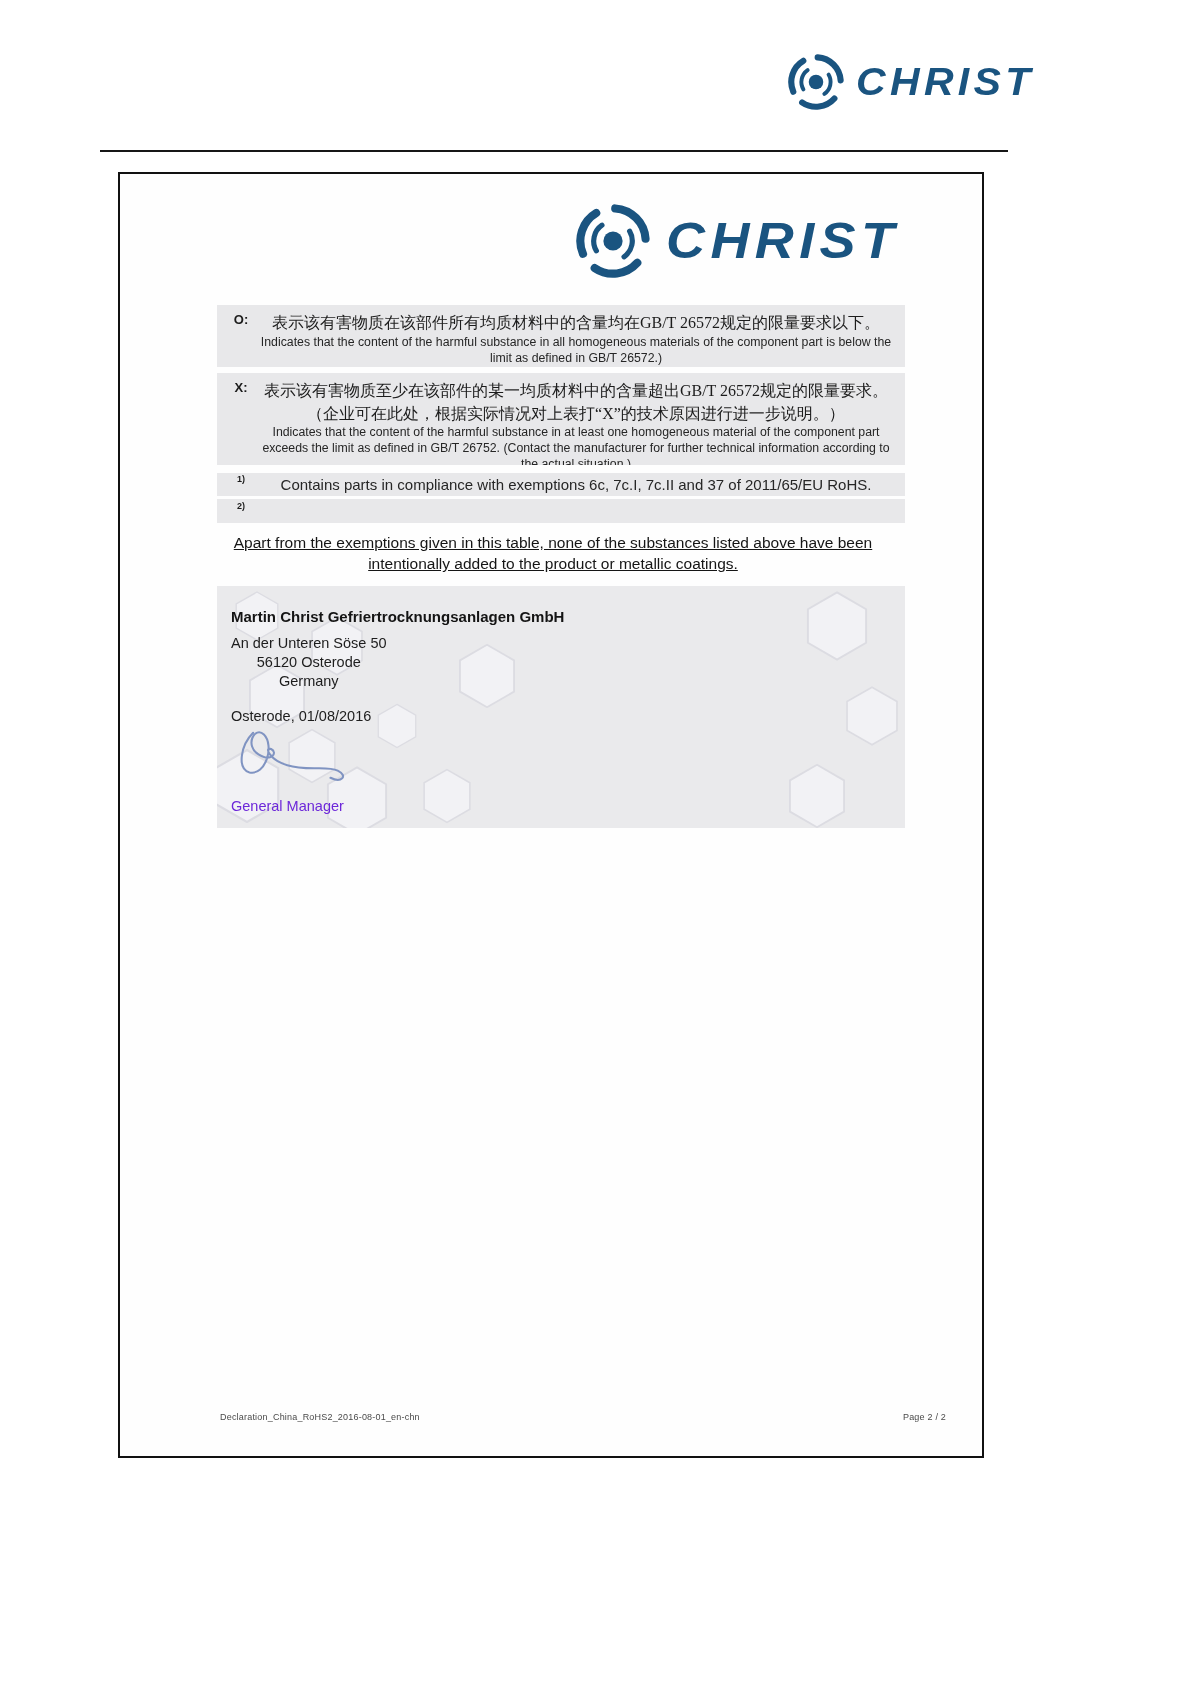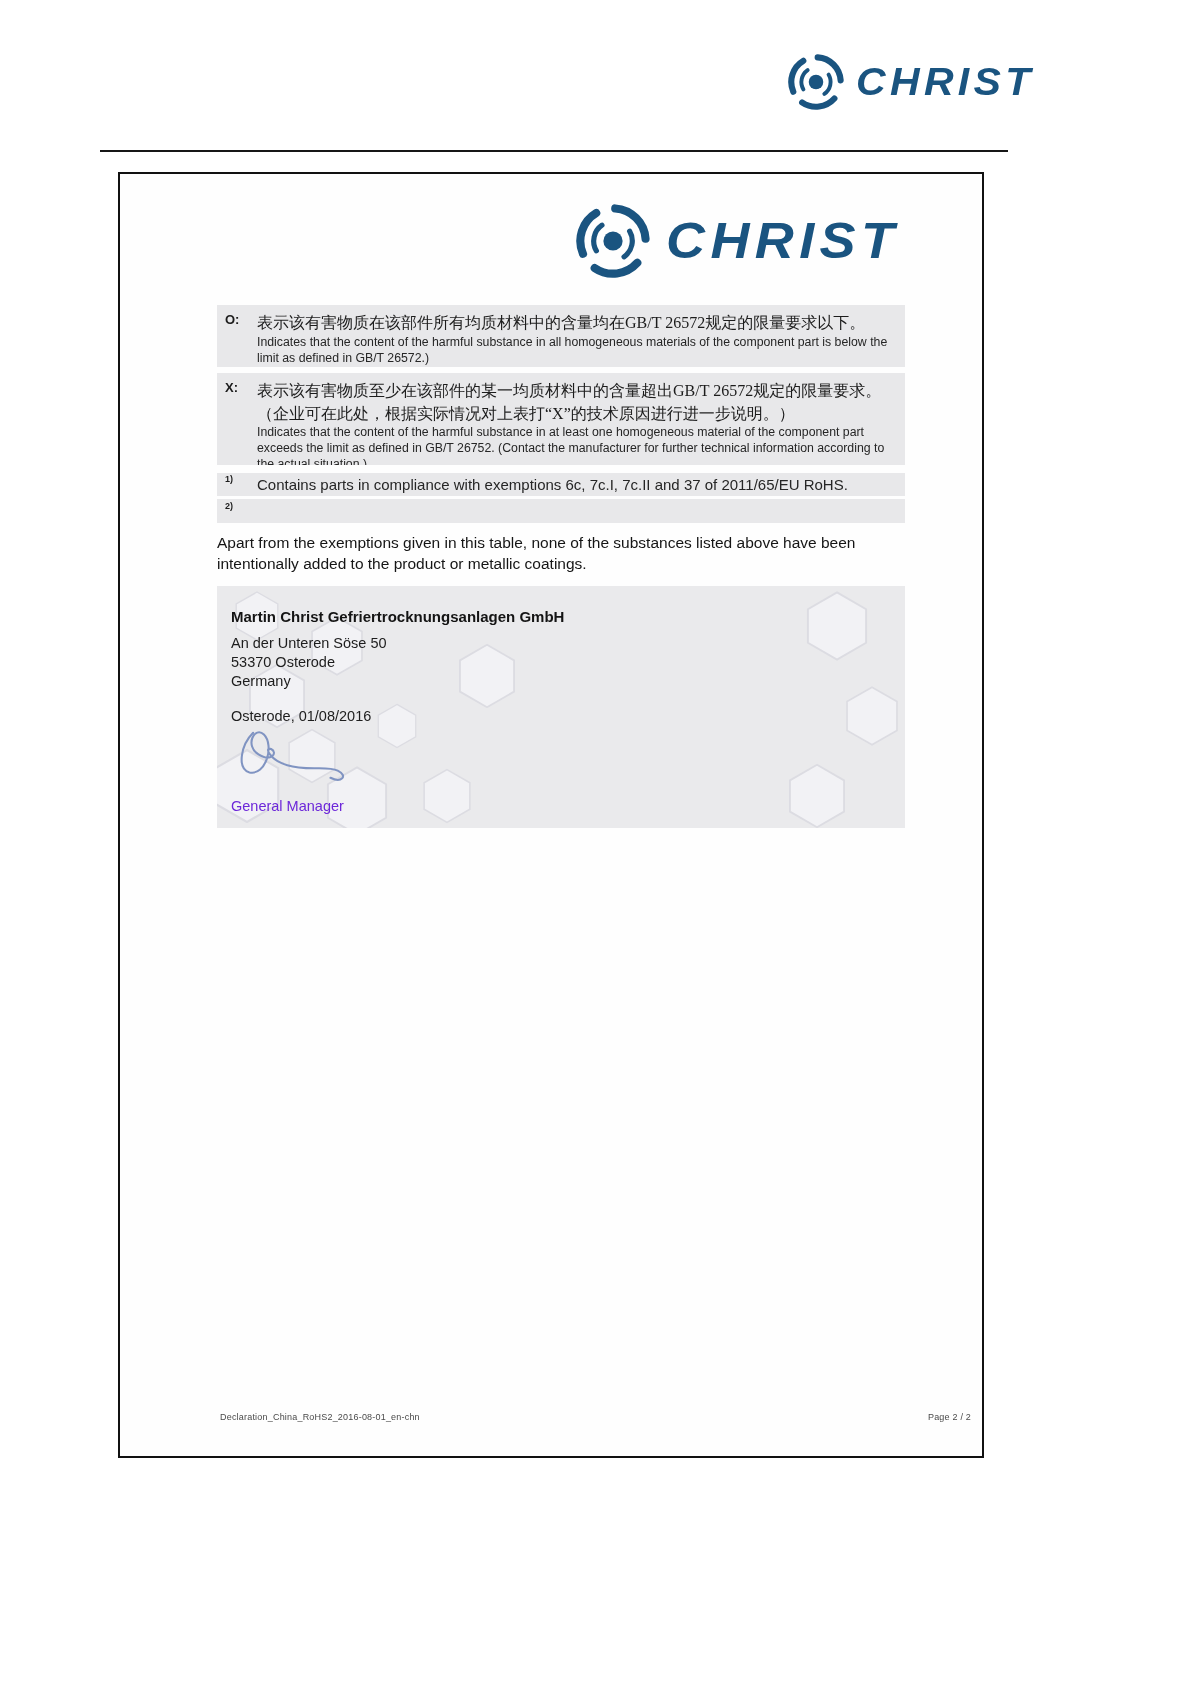--- a/index.html
+++ b/index.html
@@ -4,21 +4,21 @@
 <style>
   :root{
     --brand-blue:#1a5480;
     --row-gray:#e8e8ea;
     --sig-blue:#8094c2;
     --ink:#222;
   }
   *{margin:0;padding:0;box-sizing:border-box;}
   html,body{background:#fff;}
   body{font-family:"Liberation Sans",sans-serif;color:var(--ink);}
-  .page{position:relative;width:1191px;height:1556px;margin:0 auto;background:#ffffff;overflow:hidden;}
+  .page{position:relative;width:1191px;height:1556px;margin:0 auto;background:#ffffff;overflow:hidden;text-align:center;}
 
   
   .brand{position:absolute;display:flex;align-items:center;}
   .brand-header{left:788px;top:54px;gap:12px;}
   .brand-header .swirl{width:56px;height:56px;}
   .brand-header .wordmark{font-size:38px;}
   .wordmark{
     display:inline-block;color:var(--brand-blue);font-weight:700;font-style:italic;
     letter-spacing:4px;transform:scaleX(1.08);transform-origin:left center;white-space:nowrap;
   }
@@ -44,36 +44,36 @@
   .row-fn1{top:299px;height:23px;padding-top:3px;}
   .row-fn2{top:325px;height:24px;padding-top:4px;}
   .legend-sym{width:32px;flex:0 0 32px;font-size:13px;font-weight:700;color:#1c1c1c;}
   .legend-texts{flex:1;}
   .zh-line{font-family:"Liberation Serif",serif;font-size:16px;line-height:1.42;color:#1c1c1c;}
   .en-line{font-size:12.3px;line-height:1.3;color:#262626;}
   .fn-marker{width:32px;flex:0 0 32px;font-size:9px;font-weight:700;vertical-align:super;position:relative;top:-2px;color:#1c1c1c;}
   .fn-text{flex:1;font-size:15px;color:#262626;}
 
   
-  .statement{position:absolute;left:97px;top:358px;width:672px;font-size:15.5px;line-height:1.38;color:#151515;}
+  .statement{position:absolute;left:97px;top:358px;width:672px;font-size:15.5px;line-height:1.38;color:#151515;text-decoration:underline;}
 
   
   .panel{position:absolute;left:97px;top:412px;width:688px;height:242px;background:#eaeaec;overflow:hidden;}
   .hexes{position:absolute;left:0;top:0;width:100%;height:100%;}
   .hex{fill:#f2f2f5;stroke:#dcdce2;stroke-width:1.4;}
   .panel-item{position:absolute;left:14px;}
   .company-name{top:22px;font-size:15px;font-weight:700;color:#141414;}
   .address{top:48px;font-size:14.5px;line-height:19px;color:#1d1d1d;}
   .place-date{top:122px;font-size:14.5px;color:#1d1d1d;}
   .signature{top:136px;left:2px;width:160px;height:72px;}
   .sig-path{stroke:var(--sig-blue);stroke-width:2.3;fill:none;stroke-linecap:round;}
   .role{top:212px;font-size:14.5px;color:#6d28d9;}
 
   
-  .doc-footer{position:absolute;left:100px;right:11px;top:1238px;display:flex;justify-content:space-between;align-items:baseline;gap:24px;}
+  .doc-footer{position:absolute;left:100px;right:36px;top:1238px;display:flex;justify-content:space-between;align-items:baseline;gap:24px;}
   .doc-footer span{font-size:9px;color:#4a4a4a;letter-spacing:.2px;}
 </style>
 </head>
 <body>
 
 <div class="page">
 
   <div class="brand brand-header">
     <svg class="swirl" viewBox="0 0 100 100">
       <path class="swirl-arm" stroke-width="11" stroke-linecap="round" d="M53 6 A44 44 0 0 1 94 47"></path>
@@ -144,21 +144,21 @@
         <use href="#hx" class="hex" transform="translate(40,30) scale(1.0)"></use>
         <use href="#hx" class="hex" transform="translate(270,90) scale(1.3)"></use>
         <use href="#hx" class="hex" transform="translate(620,40) scale(1.4)"></use>
         <use href="#hx" class="hex" transform="translate(655,130) scale(1.2)"></use>
         <use href="#hx" class="hex" transform="translate(600,210) scale(1.3)"></use>
       </svg>
 
       <h3 class="panel-item company-name">Martin Christ Gefriertrocknungsanlagen GmbH</h3>
       <div class="panel-item address">
         <div>An der Unteren Söse 50</div>
-        <div>53370 Osterode</div>
+        <div>56120 Osterode</div>
         <div>Germany</div>
       </div>
       <p class="panel-item place-date">Osterode, 01/08/2016</p>
 
       <svg class="panel-item signature" viewBox="0 0 170 80">
         <path class="sig-path" d="M34 12 C 20 26, 16 52, 30 56 C 48 60, 58 26, 46 14 C 36 4, 24 26, 40 36 C 54 45, 62 34, 54 30 C 46 27, 52 42, 72 48 C 94 55, 116 48, 128 54 C 140 60, 132 68, 120 62"></path>
       </svg>
 
       <p class="panel-item role">General Manager</p>
     </div>

